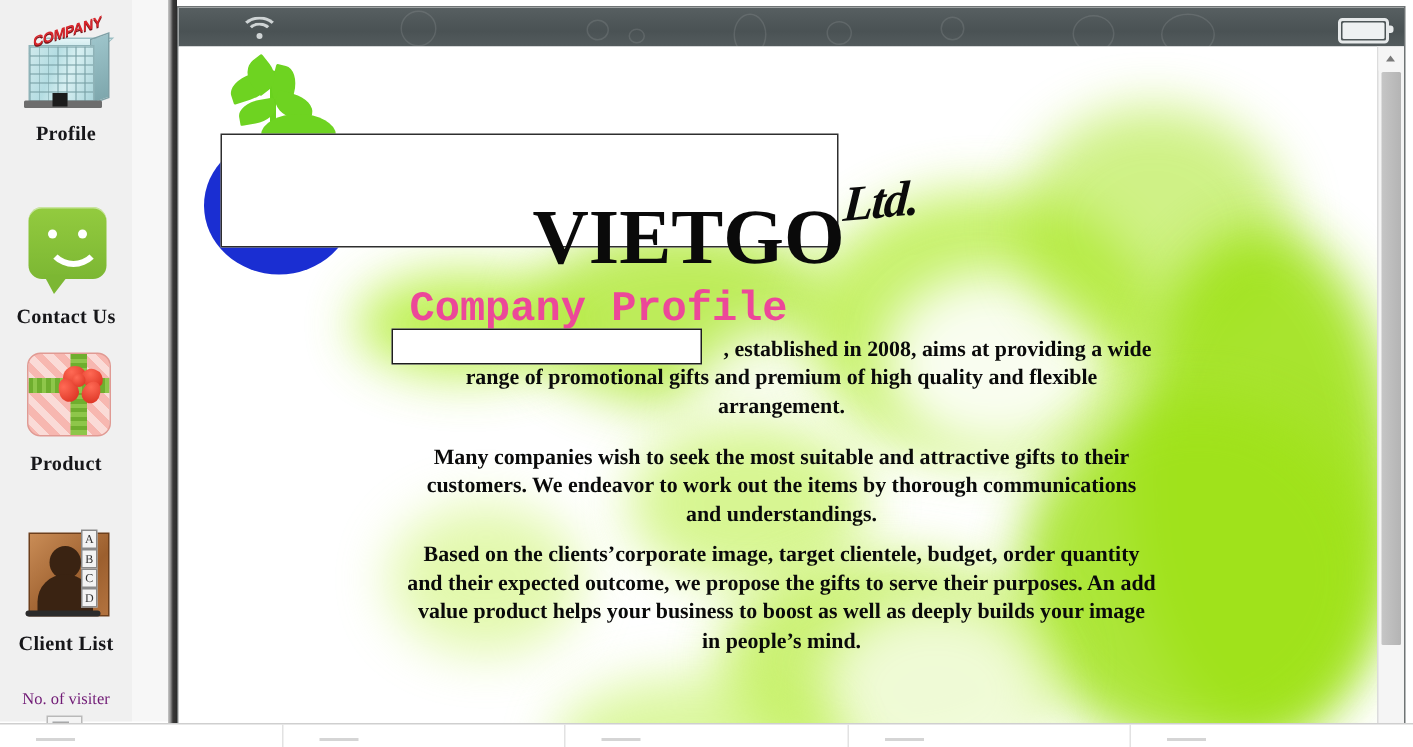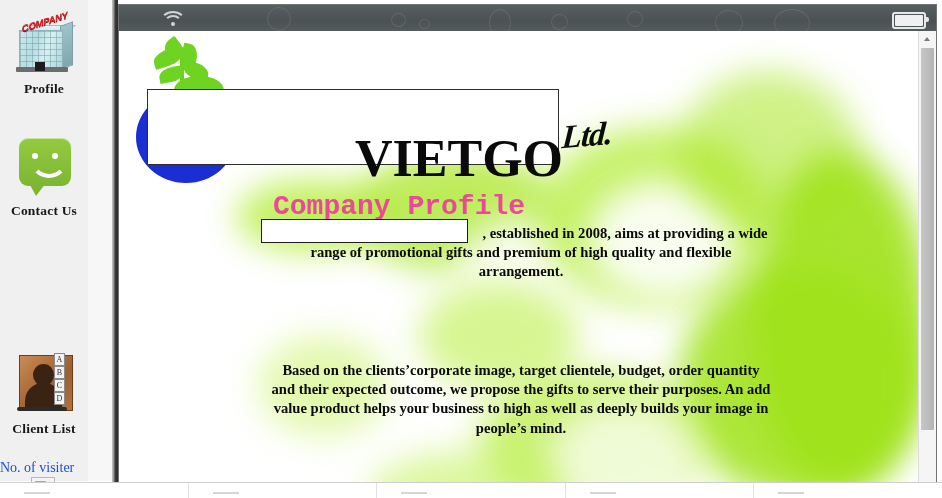--- a/index.html
+++ b/index.html
@@ -96,22 +96,22 @@
   .ab-head { position:absolute; left:13px; top:8px; width:21px; height:22px; border-radius:50%;
     background:#3a2312; }
   .ab-body { position:absolute; left:5px; top:27px; width:37px; height:27px; border-radius:18px 18px 0 0;
     background:#3a2312; }
   .ab-tabs { position:absolute; left:41px; top:1px; width:11px; height:52px; }
   .ab-tab { height:13px; border:1px solid #8a8a8a; background:#f3f3f3; box-sizing:border-box;
     font-family:"Liberation Serif",serif; font-size:8px; color:#333; text-align:center; line-height:11px; }
   .ab-shadow { position:absolute; left:4px; top:55px; width:50px; height:4px; background:#2b2b2b; border-radius:2px; }
 
   .visiter-label {
-    position:absolute; left:0; top:460px; width:88px; text-align:left;
-    font-family:"Liberation Serif", serif; font-size:14px; color:#1d4ed8;
+    position:absolute; left:0; top:460px; width:88px; text-align:center;
+    font-family:"Liberation Serif", serif; font-size:11px; color:#701a75;
   }
   .broken-img {
     position:absolute; left:31px; top:477px; width:22px; height:16px;
     border:1px solid #b9b9b9; background:#f4f4f4;
   }
   .broken-img:before {
     content:""; position:absolute; left:3px; top:3px; width:9px; height:8px;
     border:1px solid #a8a8a8; background:#e4edf5;
   }
   .broken-img:after {
@@ -224,20 +224,34 @@
         <div class="chat">
           <div class="chat-eye" style="left:13px;"></div>
           <div class="chat-eye" style="left:33px;"></div>
           <div class="chat-smile"></div>
         </div>
         <div class="chat-tail"></div>
       </div>
       <div class="nav-label">Contact Us</div>
     </div>
 
+    <div class="nav-item" style="top:232px;">
+      <div class="nav-icon">
+        <div class="gift">
+          <div class="gift-vb"></div>
+          <div class="gift-hb"></div>
+          <div class="bow" style="left:23px;top:8px;width:16px;height:13px;"></div>
+          <div class="bow" style="left:35px;top:10px;width:15px;height:12px;transform:rotate(18deg);"></div>
+          <div class="bow" style="left:20px;top:16px;width:13px;height:16px;transform:rotate(-25deg);"></div>
+          <div class="bow" style="left:36px;top:18px;width:12px;height:15px;transform:rotate(25deg);"></div>
+          <div class="bow" style="left:29px;top:13px;width:9px;height:9px;border-radius:50%;"></div>
+        </div>
+      </div>
+      <div class="nav-label">Product</div>
+    </div>
 
     <div class="nav-item" style="top:352px;">
       <div class="nav-icon">
         <div class="ab">
           <div class="ab-head"></div>
           <div class="ab-body"></div>
         </div>
         <div class="ab-tabs">
           <div class="ab-tab">A</div>
           <div class="ab-tab">B</div>
@@ -311,21 +325,22 @@
 
         <div id="logo-box"></div>
         <div id="brand">VIETGO</div>
         <div id="ltd">Ltd.</div>
 
         <div id="heading">Company Profile</div>
 
         <div id="name-box"></div>
 
         <div class="para" id="p1">, established in 2008, aims at providing a wide range of promotional gifts and premium of high quality and flexible arrangement.</div>
-        <div class="para" id="p3">Based on the clients’corporate image, target clientele, budget, order quantity and their expected outcome, we propose the gifts to serve their purposes. An add value product helps your business to high as well as deeply builds your image in people’s mind.</div>
+        <div class="para" id="p2">Many companies wish to seek the most suitable and attractive gifts to their customers. We endeavor to work out the items by thorough communications and understandings.</div>
+        <div class="para" id="p3">Based on the clients’corporate image, target clientele, budget, order quantity and their expected outcome, we propose the gifts to serve their purposes. An add value product helps your business to boost as well as deeply builds your image in people’s mind.</div>
       </div>
     </div>
 
     <div id="scrollbar">
       <div id="sb-up"></div>
       <div id="sb-thumb"></div>
     </div>
   </div>
 
   <div id="taskbar">

